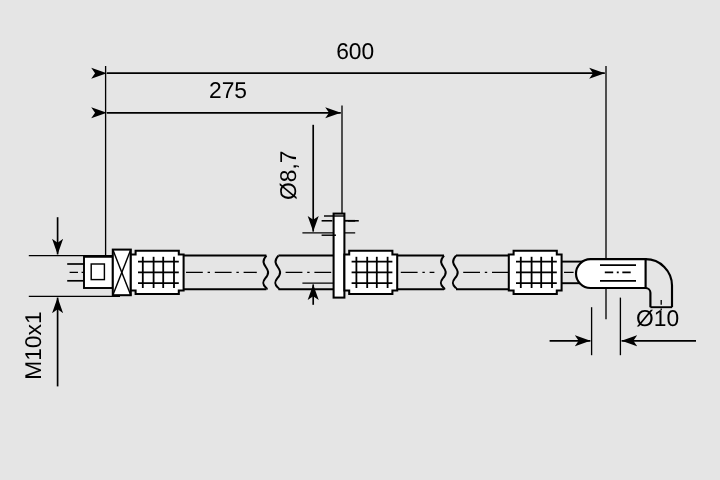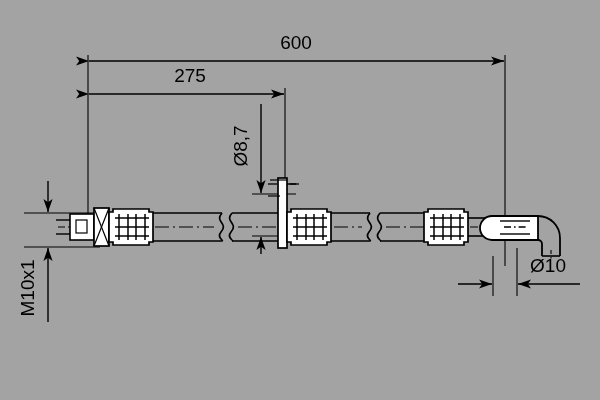--- a/index.html
+++ b/index.html
@@ -1,18 +1,18 @@
 <!DOCTYPE html>
 <html><head>
 <meta charset="utf-8">
 <style>
   html,body{margin:0;padding:0;background:#ffffff;}
   body{width:600px;height:400px;overflow:hidden;
        font-family:"Liberation Sans",sans-serif;color:#000;}
-  #stage{position:relative;width:600px;height:400px;background:#a3a3a3;}
+  #stage{position:relative;width:600px;height:400px;background:#e5e5e5;}
   svg{display:block;}
   .dimtext{font-family:"Liberation Sans",sans-serif;font-size:19px;fill:#000;}
 </style>
 </head>
 <body>
 
 <div id="stage">
 <svg width="600" height="400" viewBox="0 0 600 400">
 
   <defs>

